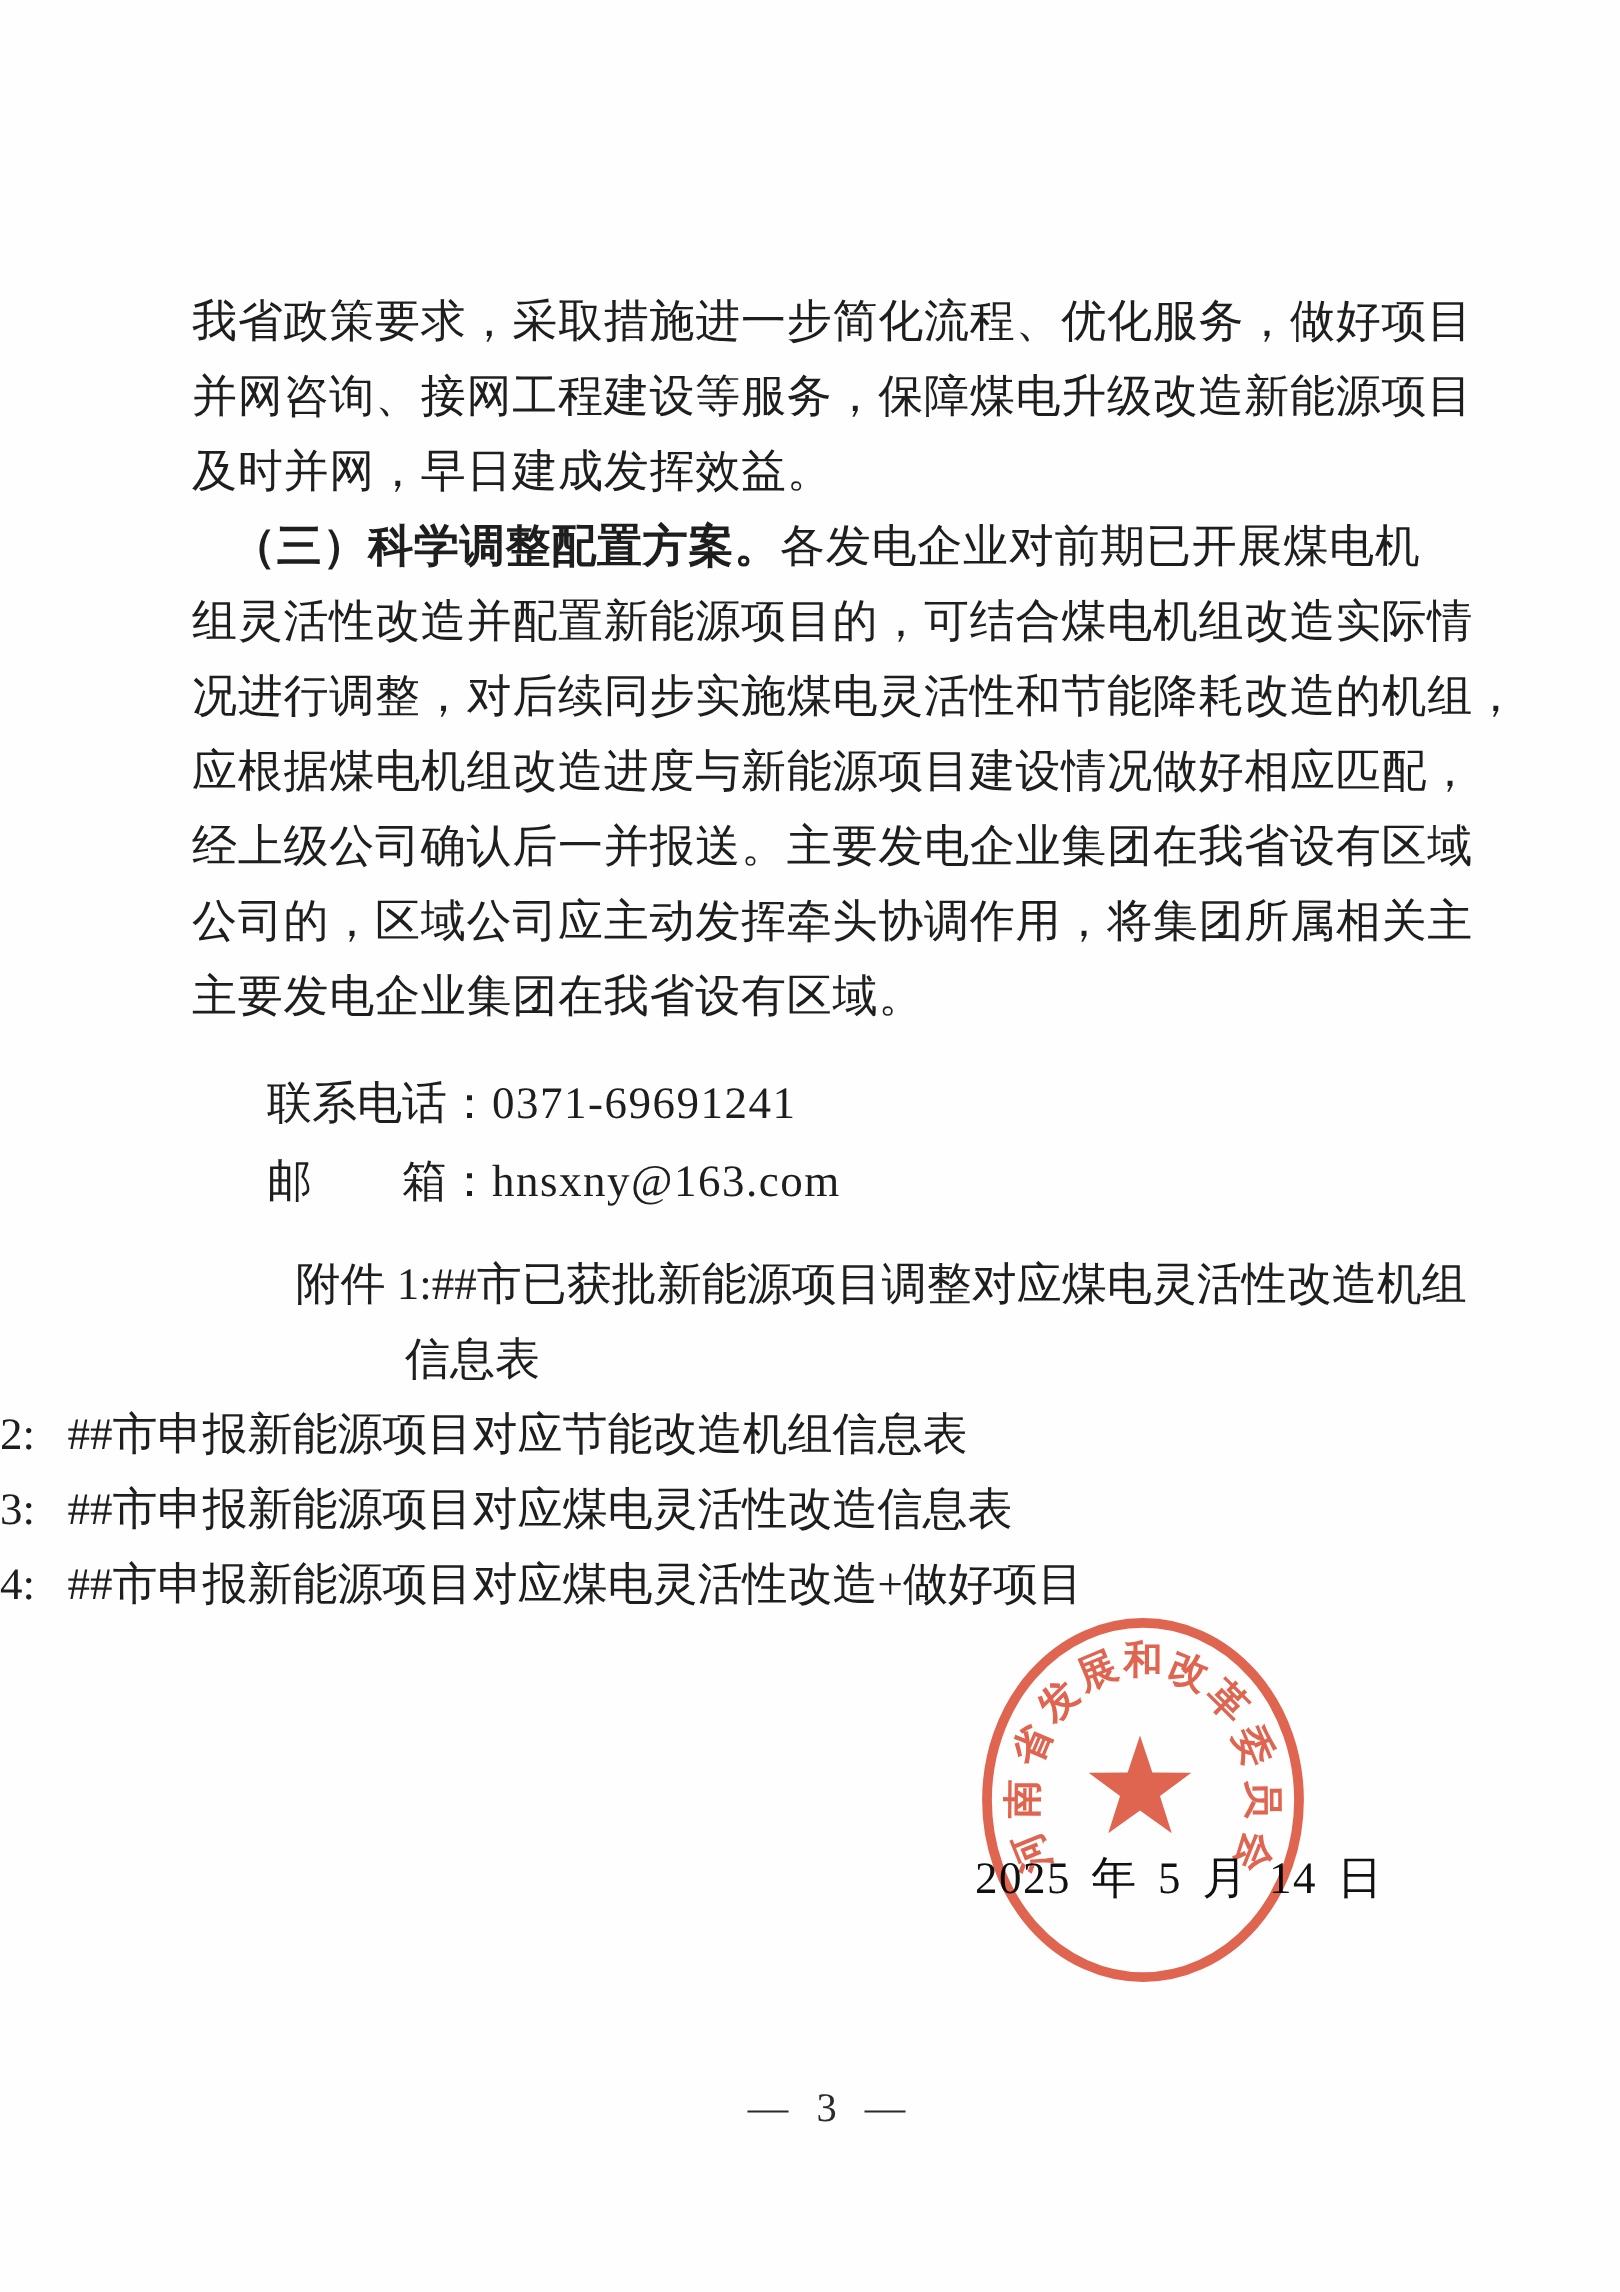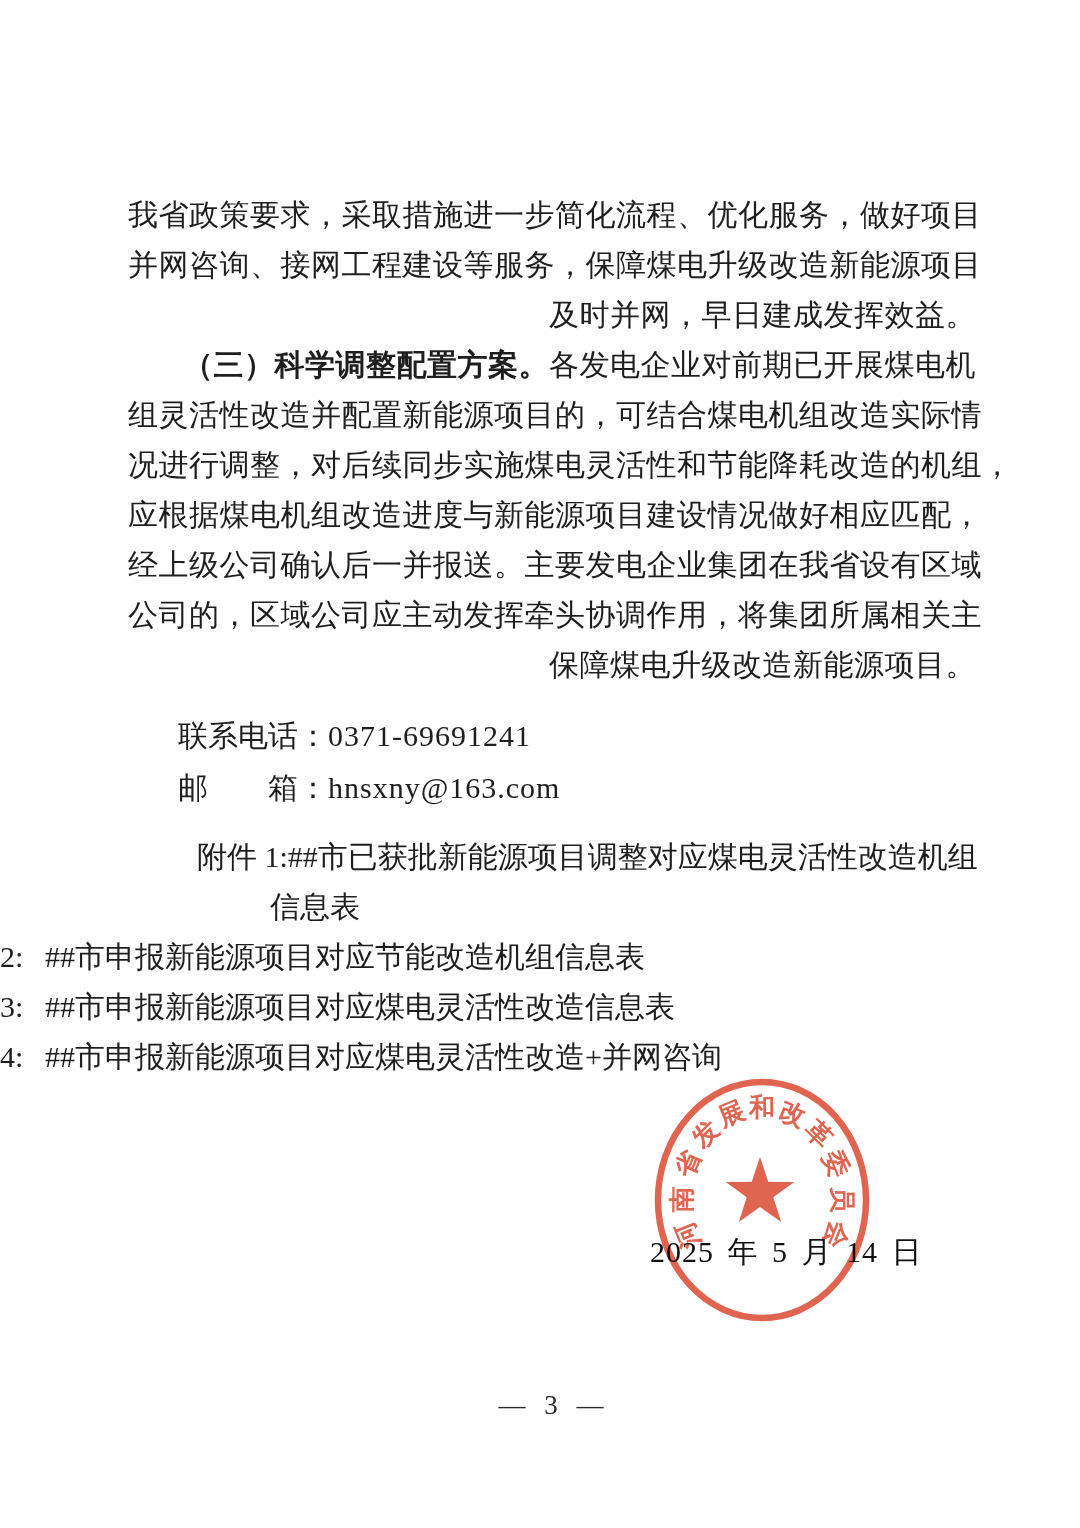--- a/index.html
+++ b/index.html
@@ -13,21 +13,21 @@
     color:#1e1e1e;
   }
   
   .body-text{
     position:absolute;
     left:128px;top:190px;width:848px;
     font-size:30px;line-height:50px;
     letter-spacing:0.5px;
     white-space:nowrap;
   }
-  .t-line{height:50px;text-align:right;}
+  .t-line{height:50px;}
   .indent-first{padding-left:26px;}
   .sec-heading{font-weight:bold;}
   
   .contact{
     position:absolute;
     left:178px;top:710px;
     font-size:30px;line-height:52px;
     white-space:nowrap;
   }
   .contact-value{letter-spacing:1px;}
@@ -94,21 +94,21 @@
     <div class="t-line">并网咨询、接网工程建设等服务，保障煤电升级改造新能源项目</div>
     <div class="t-line">及时并网，早日建成发挥效益。</div>
     <div class="t-line indent-first">
       <span class="sec-heading">（三）科学调整配置方案。</span><span>各发电企业对前期已开展煤电机</span>
     </div>
     <div class="t-line">组灵活性改造并配置新能源项目的，可结合煤电机组改造实际情</div>
     <div class="t-line">况进行调整，对后续同步实施煤电灵活性和节能降耗改造的机组，</div>
     <div class="t-line">应根据煤电机组改造进度与新能源项目建设情况做好相应匹配，</div>
     <div class="t-line">经上级公司确认后一并报送。主要发电企业集团在我省设有区域</div>
     <div class="t-line">公司的，区域公司应主动发挥牵头协调作用，将集团所属相关主</div>
-    <div class="t-line">保障煤电升级改造新能源项目。</div>
+    <div class="t-line">主要发电企业集团在我省设有区域。</div>
   </div>
 
   <div class="contact">
     <div>
       <span>联系电话：</span><span class="contact-value">0371-69691241</span>
     </div>
     <div>
       <span>邮　　箱：</span><span class="contact-value">hnsxny@163.com</span>
     </div>
   </div>
@@ -118,21 +118,21 @@
       <span class="att-label-wide">附件 1:</span><span>##市已获批新能源项目调整对应煤电灵活性改造机组</span>
     </div>
     <div class="att-row att-cont">信息表</div>
     <div class="att-row att-num">
       <span class="att-label-num">2:</span><span>##市申报新能源项目对应节能改造机组信息表</span>
     </div>
     <div class="att-row att-num">
       <span class="att-label-num">3:</span><span>##市申报新能源项目对应煤电灵活性改造信息表</span>
     </div>
     <div class="att-row att-num">
-      <span class="att-label-num">4:</span><span>##市申报新能源项目对应煤电灵活性改造+并网咨询</span>
+      <span class="att-label-num">4:</span><span>##市申报新能源项目对应煤电灵活性改造+做好项目</span>
     </div>
   </div>
 
   <div class="date-line">2025 年 5 月 14 日</div>
 
   <svg class="seal" viewBox="0 0 220 248" xmlns="http://www.w3.org/2000/svg">
     <ellipse class="seal-ring" cx="110" cy="124" rx="104" ry="118" stroke="#dc4f37"></ellipse>
     <path d="M0,-36 L8.23,-11.33 L34.24,-11.12 L13.31,4.33 L21.17,29.12 L0,14 L-21.17,29.12 L-13.31,4.33 L-34.24,-11.12 L-8.23,-11.33 Z" transform="translate(108,117)" fill="#dc4f37"></path>
     <g id="seal-text">
         <text class="seal-char" fill="#dc4f37" transform="translate(35.83,158.84) rotate(-112.0)">河</text>

